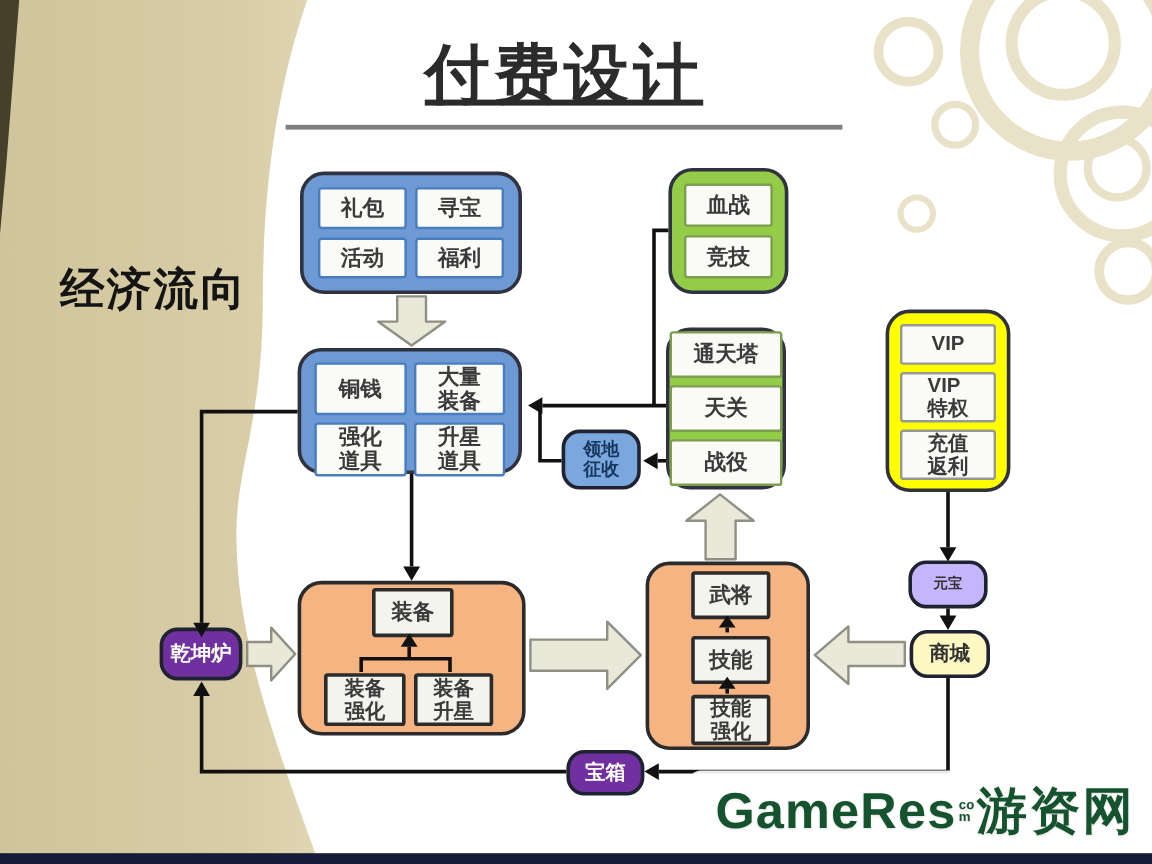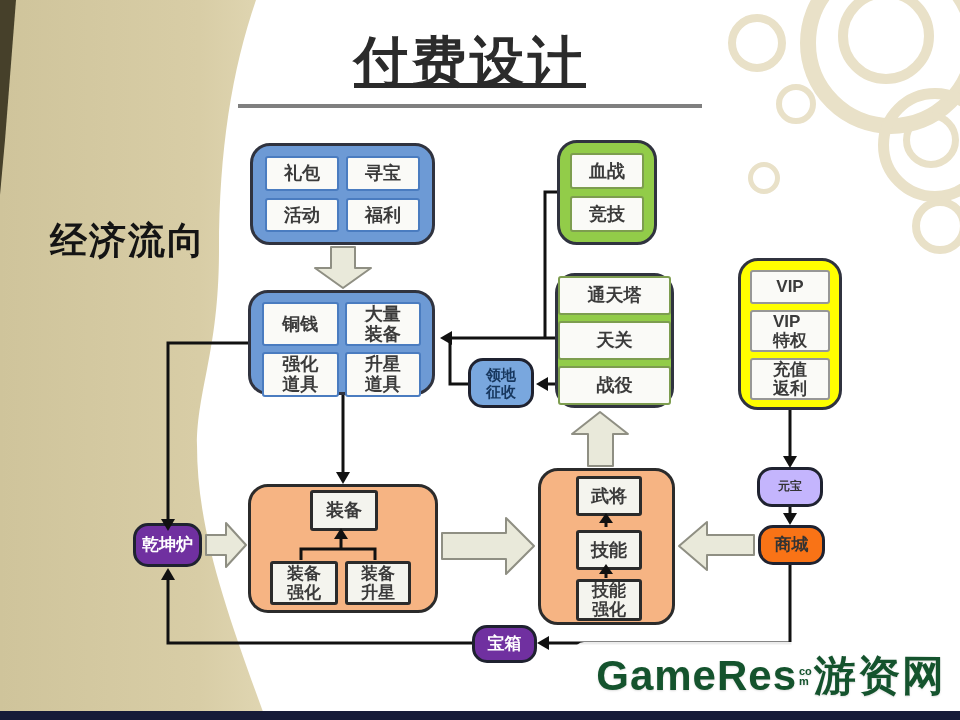--- a/index.html
+++ b/index.html
@@ -46,21 +46,21 @@
   .orange-group .cell{border:3px solid #2b2b2b;background:#f4f4ee;font-size:17px;position:absolute;}
   
   .pill{
     position:absolute;border:3px solid #1f2230;border-radius:15px;z-index:2;
     box-sizing:border-box;display:flex;align-items:center;justify-content:center;
     font-weight:bold;text-align:right;white-space:pre-line;line-height:1.15;
   }
   .pill-purple{background:#7030a0;color:#ffffff;font-size:17px;}
   .pill-blue{background:#79a7de;color:#17375e;font-size:15px;}
   .pill-yellow{background:#c4b5fd;color:#333333;font-size:12px;}
-  .pill-orange{background:#f97316;color:#333333;font-size:17px;}
+  .pill-orange{background:#fef9c3;color:#333333;font-size:17px;}
   
   #wires{position:absolute;left:0;top:0;z-index:3;pointer-events:none;}
   
   #watermark{
     right:0;bottom:8px;z-index:4;display:flex;align-items:center;
     background:rgba(255,255,255,0.92);border-radius:10px;padding:6px 14px 8px 22px;
     color:#14532d;text-shadow:0 1px 2px rgba(120,120,120,0.25);
     font-weight:bold;
   }
   #wm-brand{font-size:42px;letter-spacing:1px;}
@@ -114,21 +114,21 @@
 道具</div>
     <div class="cell">升星
 道具</div>
   </div>
 
   <div class="group green-group" style="left:557px;top:140px;width:100px;height:105px;grid-template-rows:1fr 1fr;gap:7px;padding:10px;">
     <div class="cell">血战</div>
     <div class="cell">竞技</div>
   </div>
 
-  <div class="group green-group" style="left:555px;top:273px;width:119px;height:135px;grid-template-rows:1fr 1fr 1fr;gap:6px;padding:0;">
+  <div class="group green-group" style="left:555px;top:273px;width:100px;height:135px;grid-template-rows:1fr 1fr 1fr;gap:6px;padding:0;">
     <div class="cell">通天塔</div>
     <div class="cell">天关</div>
     <div class="cell">战役</div>
   </div>
 
   <div class="group yellow-group" style="left:738px;top:258px;width:104px;height:152px;grid-template-rows:34px 1fr 1fr;gap:6px;padding:9px;">
     <div class="cell">VIP</div>
     <div class="cell">VIP
 特权</div>
     <div class="cell">充值

